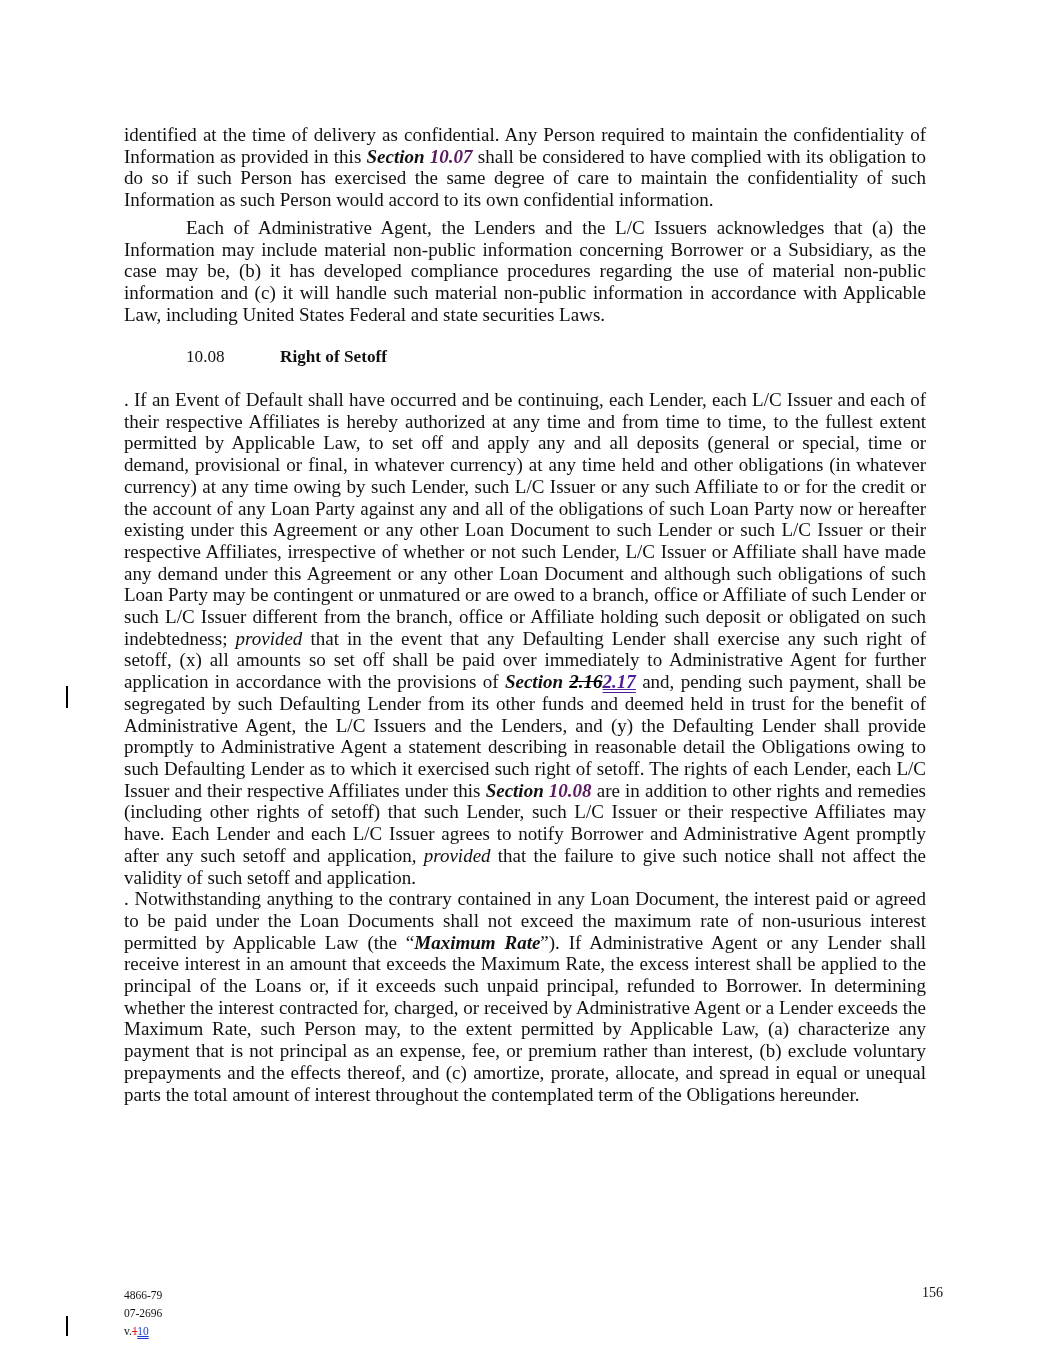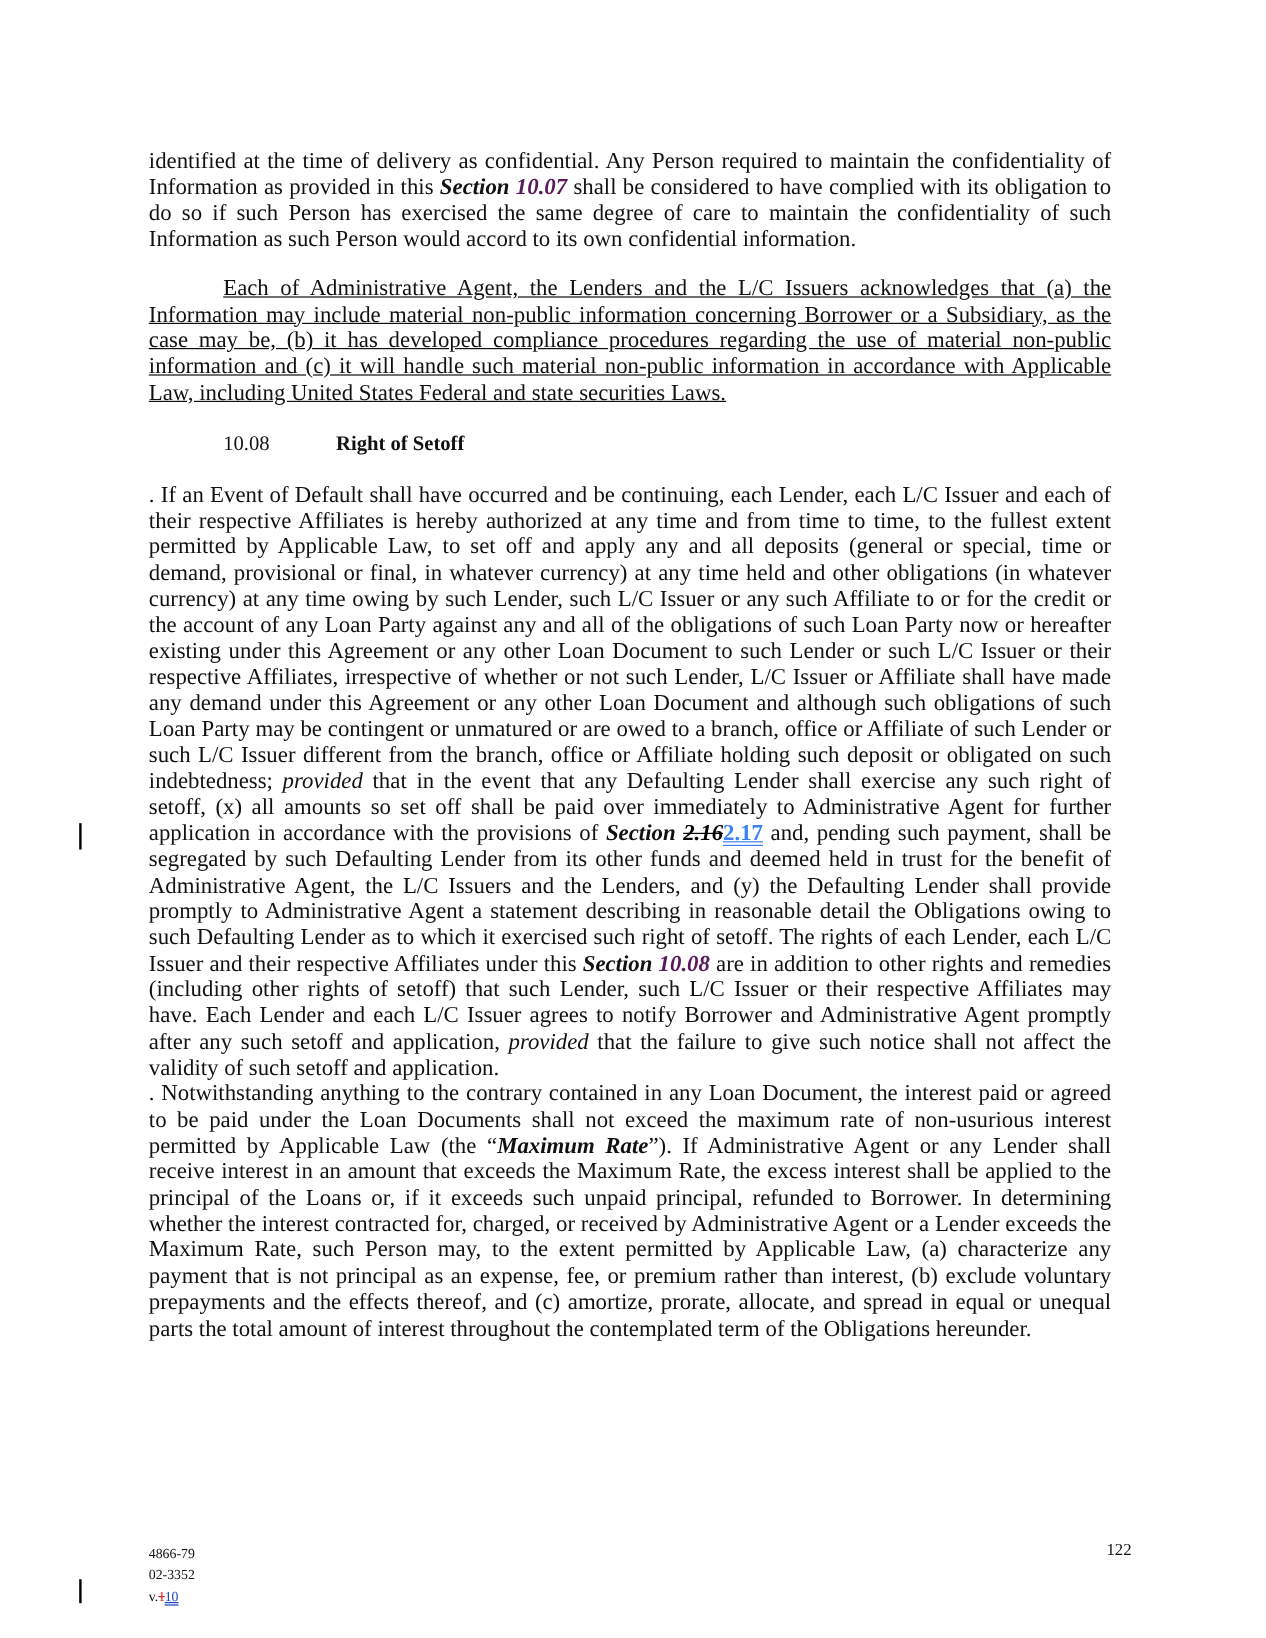--- a/index.html
+++ b/index.html
@@ -1,28 +1,28 @@
 <!DOCTYPE html>
 <html><head>
 <meta charset="utf-8">
 <style>
   html, body { margin:0; padding:0; background:#ffffff; }
   body { width:1055px; height:1365px; position:relative; overflow:hidden;
          font-family:"Liberation Serif", serif; color:#111; }
   .page { position:absolute; left:124px; top:124px; width:802px; }
   p { margin:0; font-size:19px; line-height:21.7px; text-align:justify; }
-  p.gap { margin-top:19px;text-decoration:underline; }
+  p.gap { margin-top:6px; }
   .indent { text-indent:62px; }
   .heading { margin-top:21px; margin-bottom:21px; padding-left:62px; font-size:17.2px; line-height:21.7px; }
   .heading .num { display:inline-block; width:62px; }
   .heading .title { font-weight:bold;margin-left:32px; }
   .secref { font-weight:bold; font-style:italic; }
   .secnum { color:#5b1a5e; font-weight:bold; font-style:italic; }
   .del { color:#000000; text-decoration:line-through; font-weight:bold; font-style:italic; }
-  .ins { color:#3b82f6; text-decoration:underline double; font-weight:bold; }
+  .ins { color:#4c1d95; text-decoration:underline double; font-weight:bold; font-style:italic; }
   .deln { color:#e02020; text-decoration:line-through; }
   .insn { color:#1a3fc8; text-decoration:underline double; }
   .bar { position:absolute; left:66px; width:2px; background:#000; }
   .footer-left { position:absolute; left:124px; top:1286px; font-size:11.5px; line-height:18px; }
   .footer-right { position:absolute; left:922px; top:1285px; font-size:14px; }
   .term { font-weight:bold; font-style:italic; }
 </style>
 </head>
 <body>
 
@@ -37,16 +37,16 @@
 
 
   <p><span>. Notwithstanding anything to the contrary contained in any Loan Document, the interest paid or agreed to be paid under the Loan Documents shall not exceed the maximum rate of non-usurious interest permitted by Applicable Law (the “</span><span class="term">Maximum Rate</span><span>”). If Administrative Agent or any Lender shall receive interest in an amount that exceeds the Maximum Rate, the excess interest shall be applied to the principal of the Loans or, if it exceeds such unpaid principal, refunded to Borrower. In determining whether the interest contracted for, charged, or received by Administrative Agent or a Lender exceeds the Maximum Rate, such Person may, to the extent permitted by Applicable Law, (a) characterize any payment that is not principal as an expense, fee, or premium rather than interest, (b) exclude voluntary prepayments and the effects thereof, and (c) amortize, prorate, allocate, and spread in equal or unequal parts the total amount of interest throughout the contemplated term of the Obligations hereunder.</span></p>
 </div>
 
 <div class="bar" style="top:686px;height:22px;"></div>
 <div class="bar" style="top:1316px;height:20px;"></div>
 
 <div class="footer-left">
   <div>4866-79</div>
-  <div>02-3352</div>
+  <div>07-2696</div>
   <div><span>v.</span><span class="deln">1</span><span class="insn">10</span></div>
 </div>
-<div class="footer-right">122</div>
+<div class="footer-right">156</div>
 
 </body></html>

